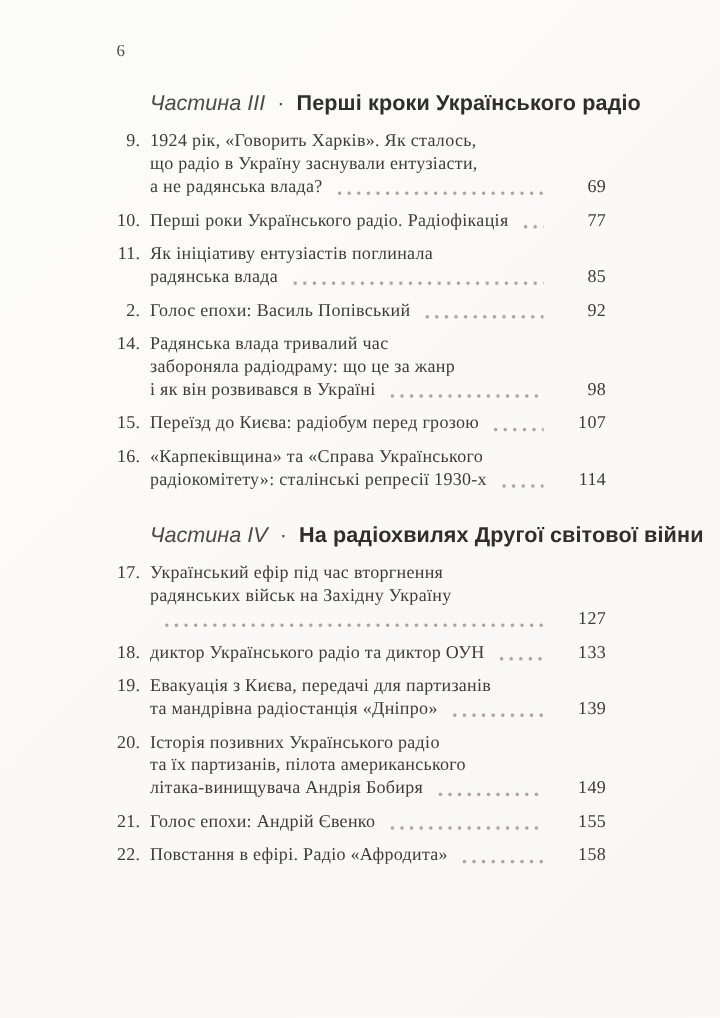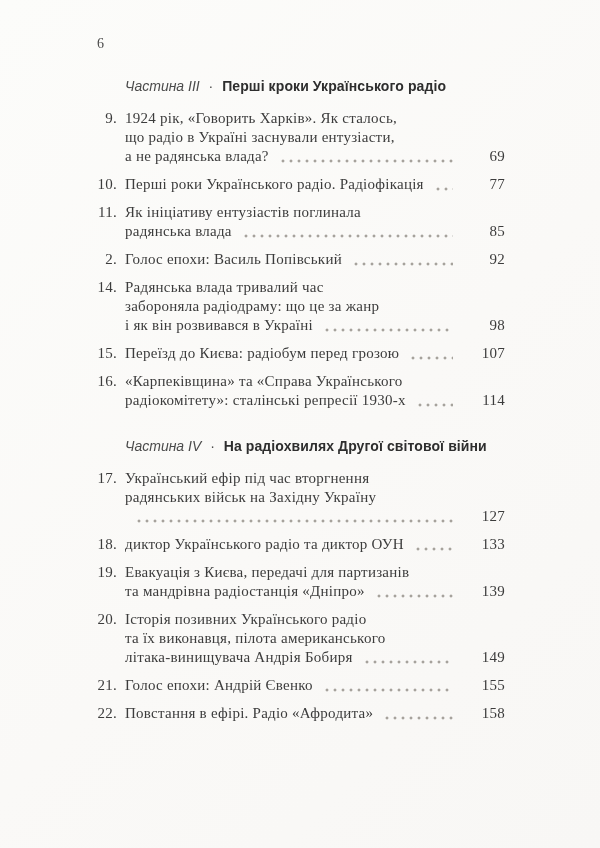--- a/index.html
+++ b/index.html
@@ -16,21 +16,21 @@
     padding:36px 95px 0 91px;
   }
   .folio{
     font-size:14px;color:#4a4a4a;
     margin:0 0 24px 6px;
     letter-spacing:.3px;
   }
   .sec-head{
     margin:0 0 13px 34px;
     font-family:"Liberation Sans", sans-serif;
-    font-size:14px;line-height:20px;
+    font-size:18px;line-height:20px;
     font-weight:400;
     white-space:nowrap;
   }
   .part{font-style:italic;color:#4b4b4b;}
   .sep{color:#4b4b4b;margin:0 5px;}
   .sec-title{font-weight:700;color:#2e2e2e;letter-spacing:.1px;}
   .toc-section + .toc-section{margin-top:26px;}
   .entry{
     display:flex;
     margin-bottom:9px;
@@ -68,21 +68,21 @@
     <h2 class="sec-head">
       <span class="part">Частина III</span>
       <span class="sep">·</span>
       <span class="sec-title">Перші кроки Українського радіо</span>
     </h2>
     <div class="entries">
           <div class="entry">
     <div class="num">9.</div>
     <div class="body">
               <div class="line">1924 рік, «Говорить Харків». Як сталось,</div>
-              <div class="line">що радіо в Україні заснували ентузіасти,</div>
+              <div class="line">що радіо в Україну заснували ентузіасти,</div>
               <div class="line last">
     <span class="txt">а не радянська влада?</span>
     <span class="leader"></span>
     <span class="pg">69</span>
   </div>
             </div>
   </div>
           <div class="entry">
     <div class="num">10.</div>
     <div class="body">
@@ -185,21 +185,21 @@
     <span class="txt">та мандрівна радіостанція «Дніпро»</span>
     <span class="leader"></span>
     <span class="pg">139</span>
   </div>
             </div>
   </div>
           <div class="entry">
     <div class="num">20.</div>
     <div class="body">
               <div class="line">Історія позивних Українського радіо</div>
-              <div class="line">та їх виконавця, пілота американського</div>
+              <div class="line">та їх партизанів, пілота американського</div>
               <div class="line last">
     <span class="txt">літака-винищувача Андрія Бобиря</span>
     <span class="leader"></span>
     <span class="pg">149</span>
   </div>
             </div>
   </div>
           <div class="entry">
     <div class="num">21.</div>
     <div class="body">

